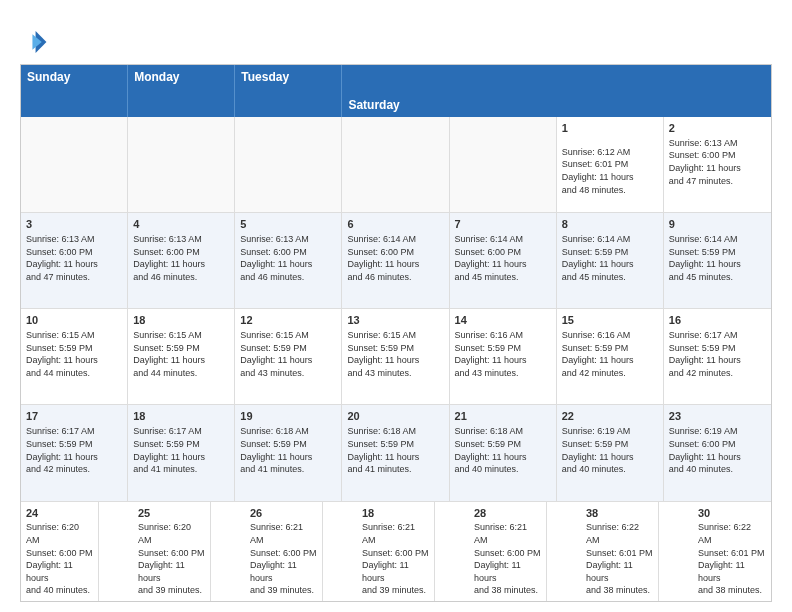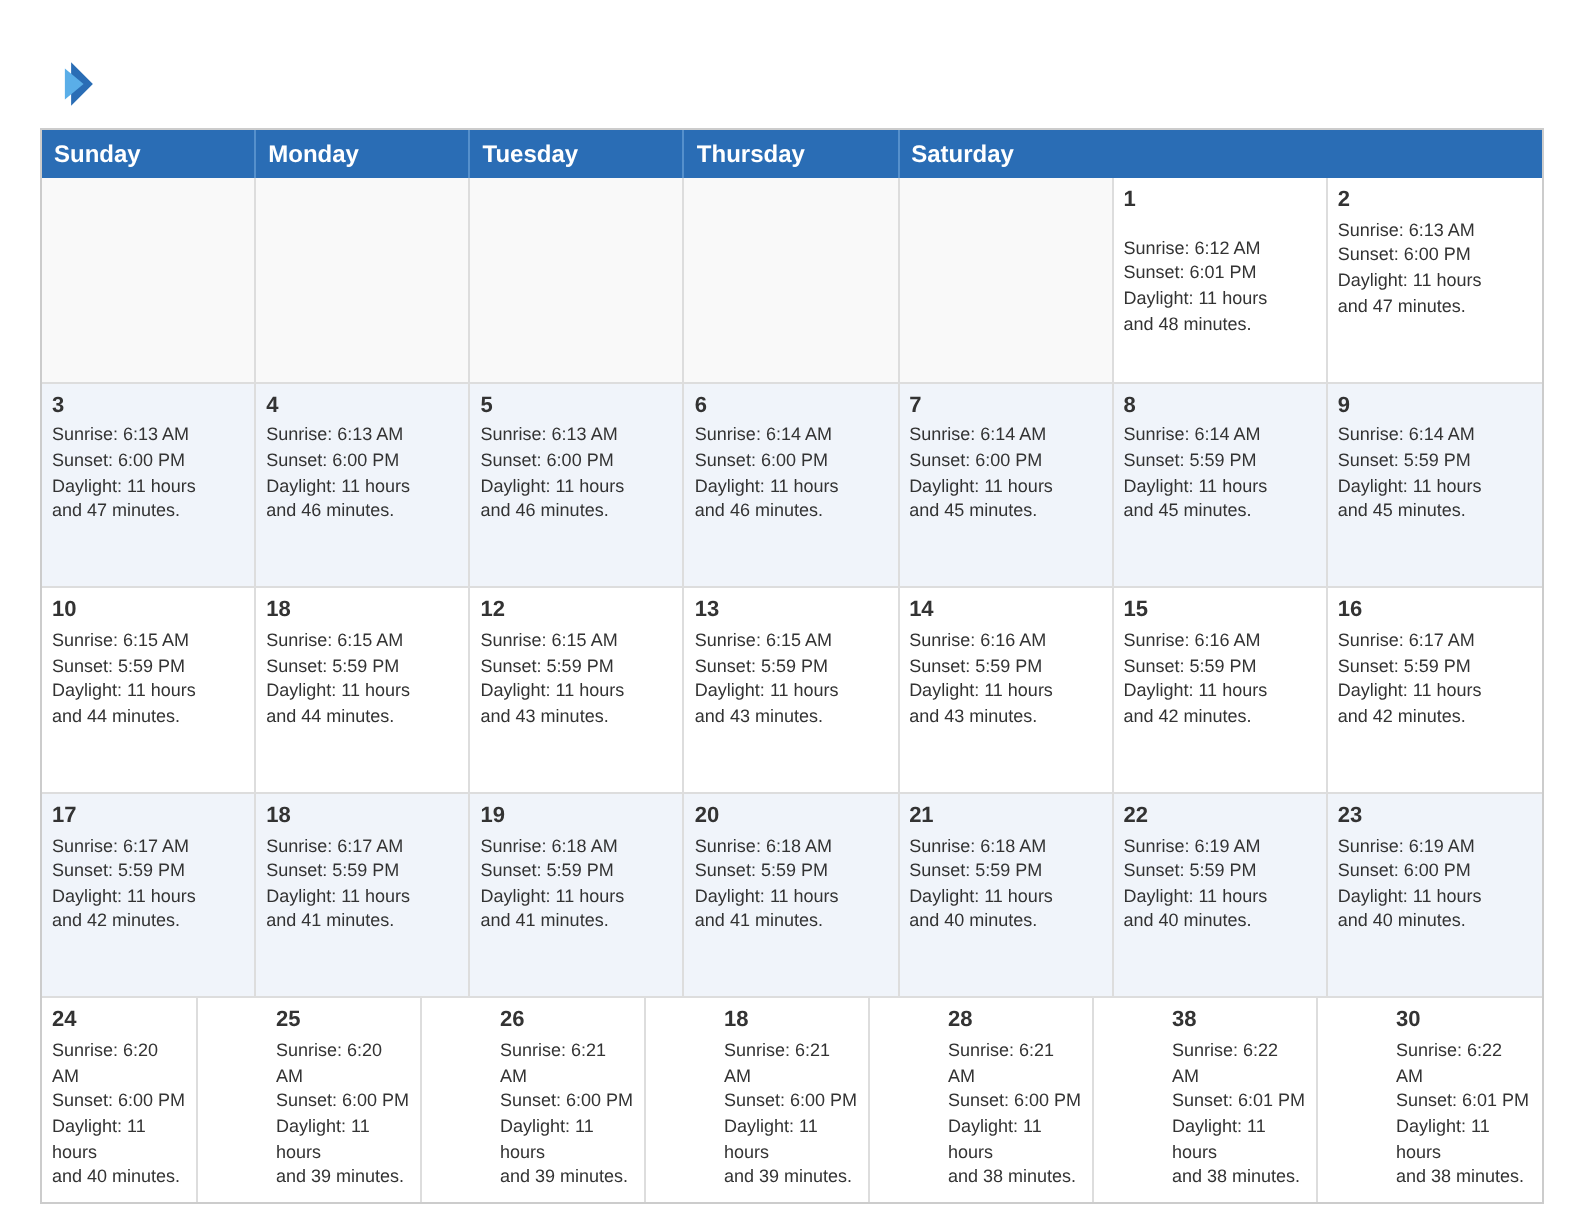--- a/index.html
+++ b/index.html
@@ -64,20 +64,21 @@
     .cal-header-cell {
       color: #fff;
       font-size: 12px;
       font-weight: bold;
       padding: 5px 6px;
       border-right: 1px solid #5590cc;
       text-align: left;
     }
     .cal-header-cell:last-child {
       border-right: none;
+      margin-top: 28px;
     }
     .cal-body {
       flex: 1;
       display: flex;
       flex-direction: column;
     }
     .cal-row {
       display: grid;
       grid-template-columns: repeat(7, 1fr);
       flex: 1;
@@ -136,21 +137,20 @@
       <div class="month-title"></div>
       <div class="subtitle"></div>
     </div>
   </div>
 
   <div class="calendar">
     <div class="cal-header">
     <div class="cal-header-cell">Sunday</div>
         <div class="cal-header-cell">Monday</div>
         <div class="cal-header-cell">Tuesday</div>
-        <div class="cal-header-cell">Thursday</div>
         <div class="cal-header-cell">Saturday</div>
       </div>
     <div class="cal-body">
     <div class="cal-row">
           <div class="cal-cell empty"></div>
           <div class="cal-cell empty"></div>
           <div class="cal-cell empty"></div>
           <div class="cal-cell empty"></div>
           <div class="cal-cell empty"></div>
           <div class="cal-cell">

